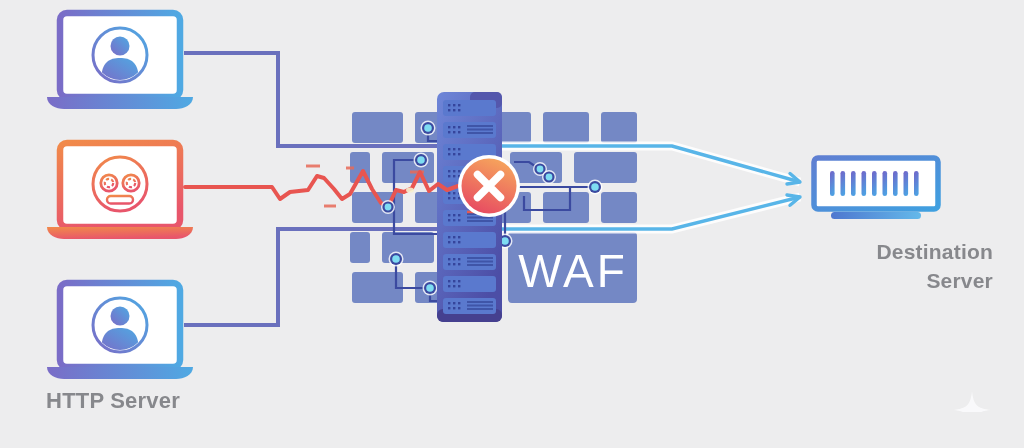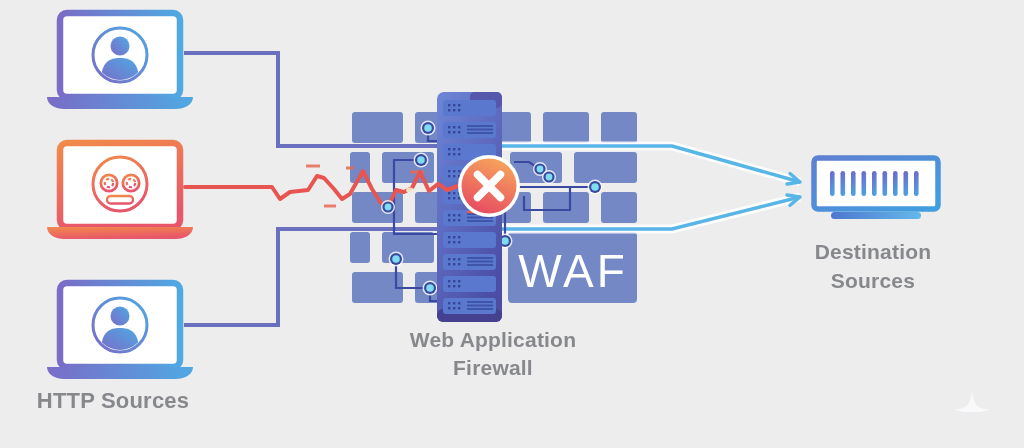--- a/index.html
+++ b/index.html
@@ -3,21 +3,21 @@
 <meta charset="utf-8">
 <style>
   html,body{margin:0;padding:0;background:#ededee;}
   .stage{position:relative;width:1024px;height:412px;background:#ededee;overflow:hidden;
          font-family:"Liberation Sans",sans-serif;}
   .stage svg{position:absolute;left:0;top:0;}
   .diagram-label{position:absolute;text-align:center;color:#87888c;font-weight:700;
                  font-size:21px;line-height:28px;letter-spacing:.2px;}
   .label-http{left:23px;top:387px;width:180px;font-size:22px;}
   .label-waf{left:393px;top:326px;width:200px;}
-  .label-dest{left:773px;top:237px;width:200px;line-height:29px;}
+  .label-dest{left:793px;top:237px;width:200px;line-height:29px;text-align:right;}
   .lbl-line{display:block;}
   .waf-badge-text{font-family:"Liberation Sans",sans-serif;font-weight:400;letter-spacing:3px;}
   .bottom-strip{position:absolute;left:0;top:441px;width:1024px;height:7px;background:#fcfcfd;}
 </style>
 </head>
 <body>
 
 <div class="stage">
 
 <svg width="1024" height="448" viewBox="0 0 1024 448">
@@ -353,26 +353,22 @@
           <rect x="903.5" y="171" width="4.6" height="25" rx="2.3"></rect>
       <rect x="914" y="171" width="4.6" height="25" rx="2.3"></rect>
     </g>
     <rect x="831" y="212" width="90" height="7" rx="3.5" fill="url(#gBase)"></rect>
   </g>
 
   <path d="M 972 391 C 973.5 405 977 408.5 991 410 C 977 411.5 973.5 415 972 429 C 970.5 415 967 411.5 953 410 C 967 408.5 970.5 405 972 391 Z" fill="#fafafb" opacity="0.95"></path>
 </svg>
 
 <div class="diagram-label label-http">
-  <span class="lbl-line">HTTP Sources</span>
-</div>
-<div class="diagram-label label-waf">
-  <span class="lbl-line">Web Application</span>
-  <span class="lbl-line">Firewall</span>
+  <span class="lbl-line">HTTP Server</span>
 </div>
 <div class="diagram-label label-dest">
   <span class="lbl-line">Destination</span>
-  <span class="lbl-line">Sources</span>
+  <span class="lbl-line">Server</span>
 </div>
 
 <div class="bottom-strip"></div>
 
 </div>
 
 </body></html>

